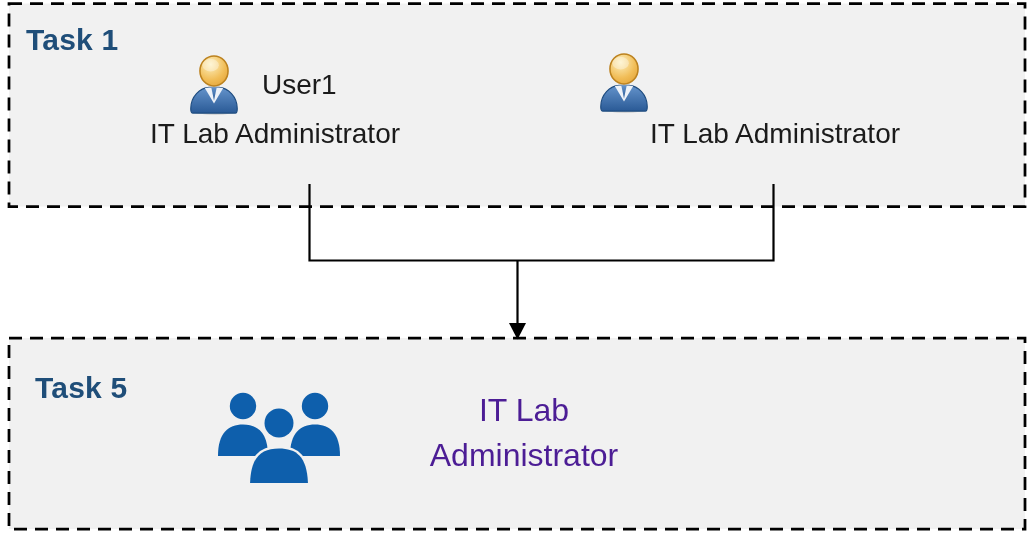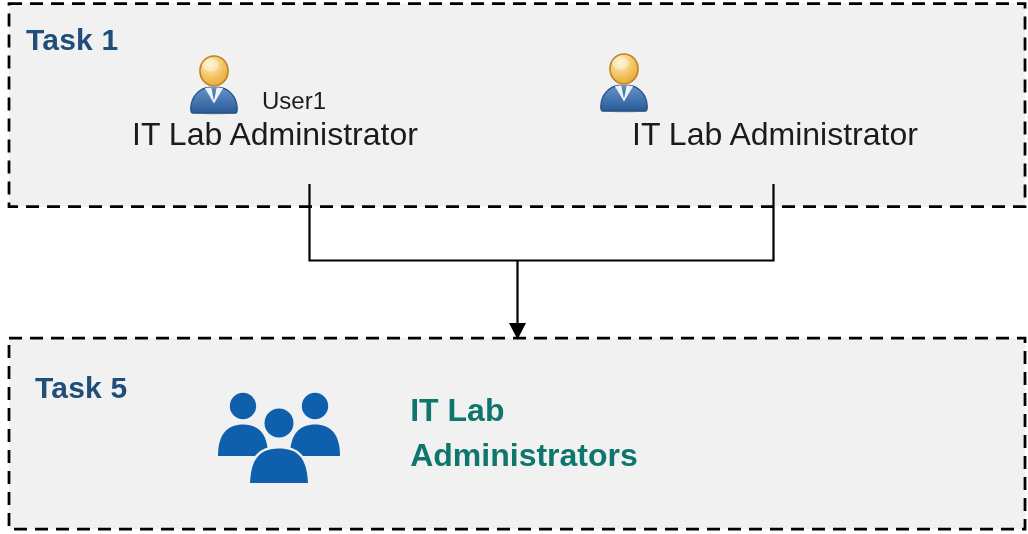--- a/index.html
+++ b/index.html
@@ -6,29 +6,29 @@
   .canvas{
     position:relative;width:1028px;height:534px;background:#ffffff;
     font-family:"Liberation Sans",sans-serif;overflow:hidden;
   }
   .layer{position:absolute;left:0;top:0;}
   .task-label{
     position:absolute;font-size:30px;font-weight:bold;color:#1F4E79;
     white-space:nowrap;letter-spacing:.2px;
   }
   .name-label{
-    position:absolute;font-size:24px;color:#1b1b1b;white-space:nowrap;line-height:34px;margin-top:16px;
+    position:absolute;font-size:28px;color:#1b1b1b;white-space:nowrap;line-height:34px;
   }
   .role-label{
-    position:absolute;font-size:32px;color:#1b1b1b;white-space:nowrap;line-height:34px;
+    position:absolute;font-size:28px;color:#1b1b1b;white-space:nowrap;line-height:34px;
     transform:translateX(-50%);
   }
   .group-name{
-    position:absolute;font-size:32px;color:#0f766e;line-height:45px;
-    transform:translateX(-50%);white-space:nowrap;font-weight:bold;
+    position:absolute;font-size:32px;color:#4c1d95;text-align:center;line-height:45px;
+    transform:translateX(-50%);white-space:nowrap;
   }
 </style>
 </head>
 <body>
 
 <div class="canvas">
 
   <svg class="layer" width="1028" height="534" viewBox="0 0 1028 534">
     <defs>
       <linearGradient id="g-body" x1="0" y1="0" x2="0" y2="1">
@@ -78,16 +78,16 @@
 
   <div class="name-label" style="left:262px;top:68px">User1</div>
   <div class="role-label" style="left:275px;top:117px">IT Lab Administrator</div>
 
   <div class="role-label" style="left:775px;top:117px">IT Lab Administrator</div>
 
   <div class="task-label" style="left:35px;top:371px">Task 5</div>
 
   <div class="group-name" style="left:524px;top:388px">
     <div>IT Lab</div>
-    <div>Administrators</div>
+    <div>Administrator</div>
   </div>
 
 </div>
 
 </body></html>

